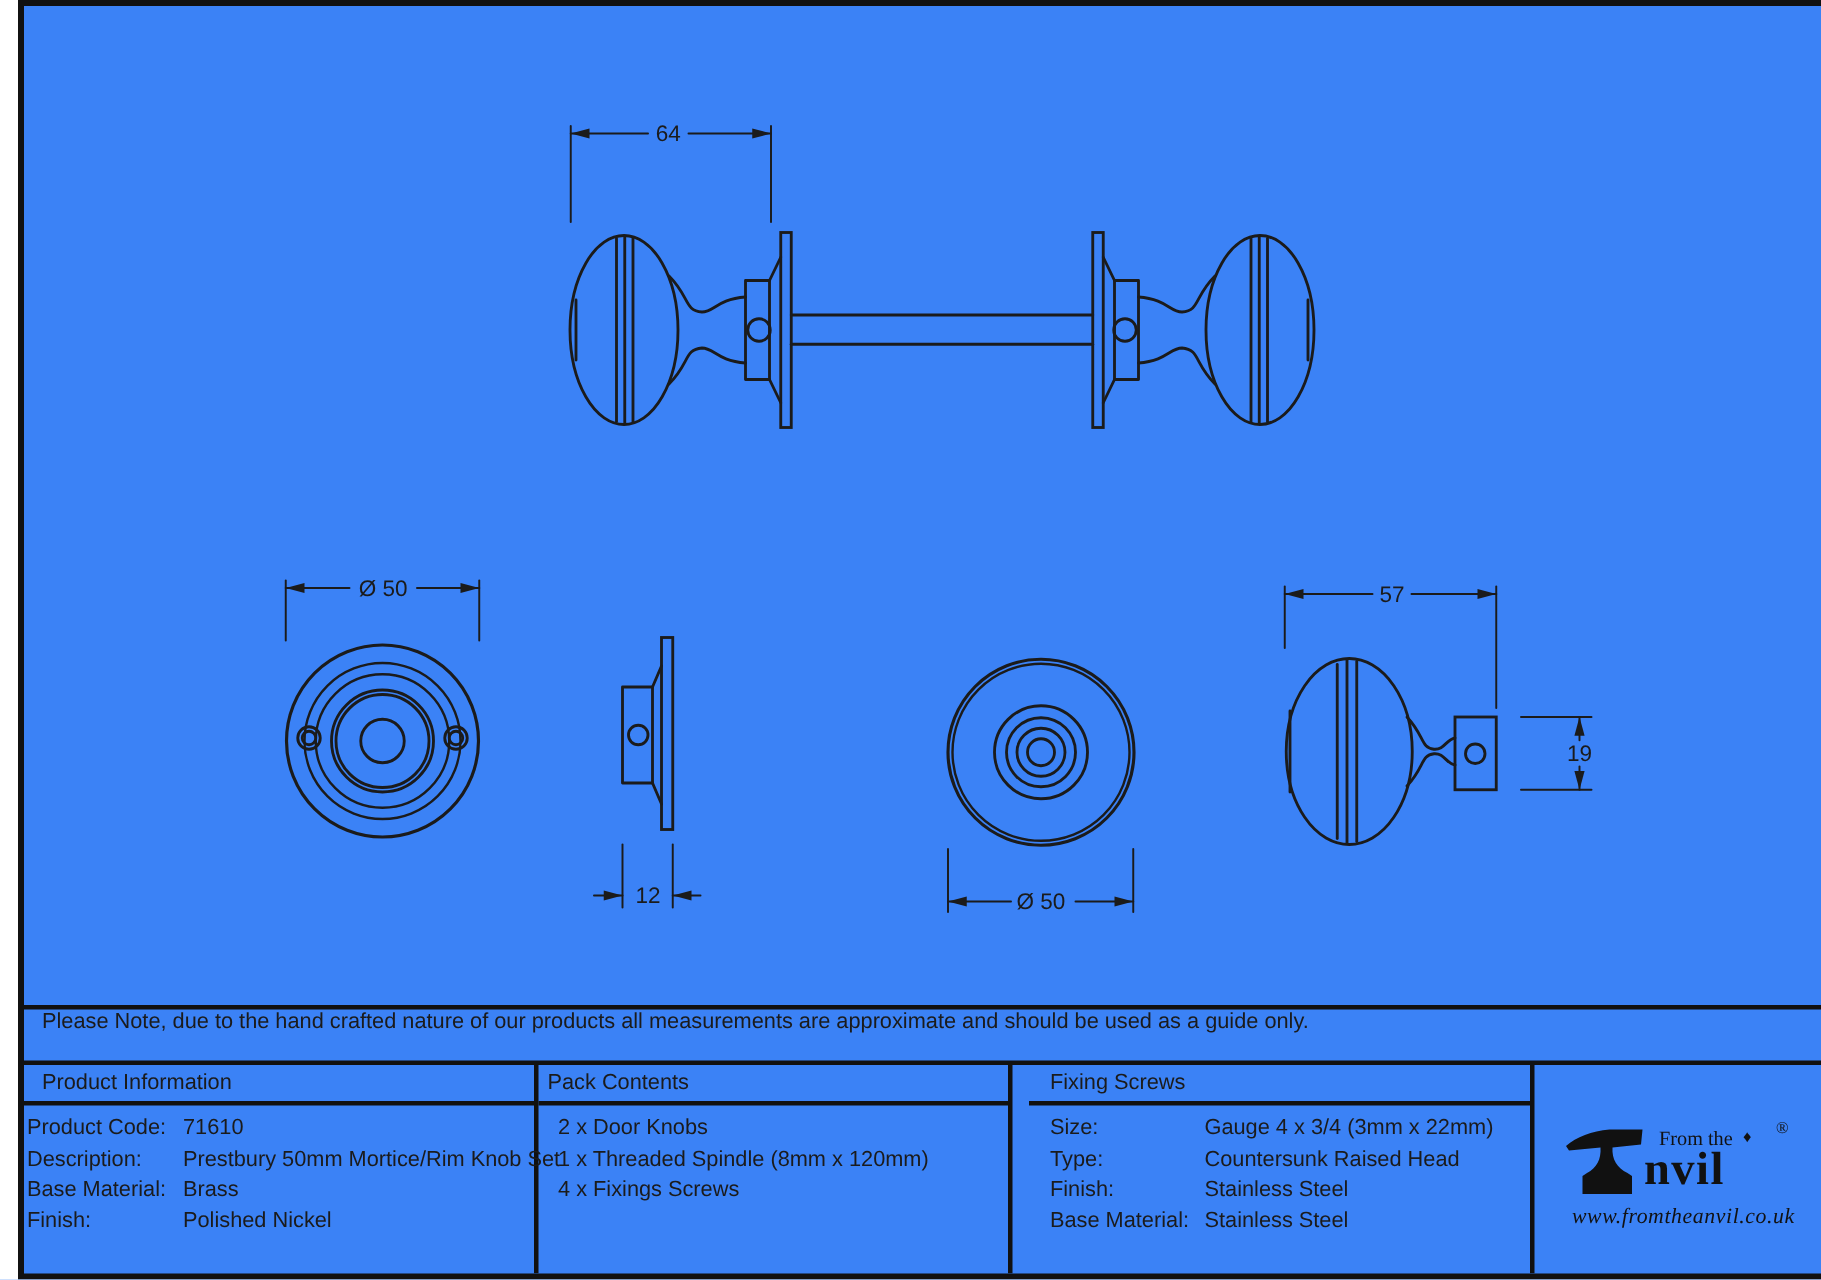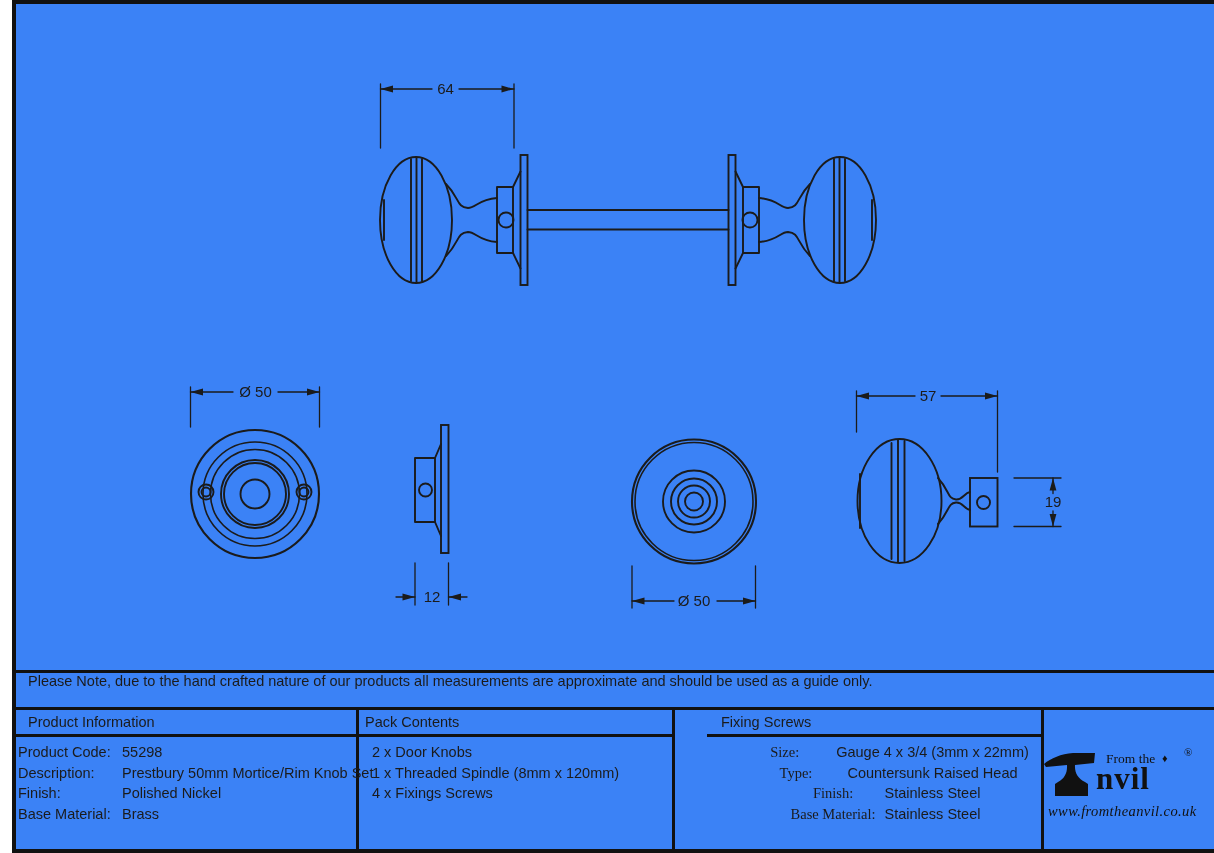--- a/index.html
+++ b/index.html
@@ -19,37 +19,37 @@
     position:absolute;left:0;top:666px;width:1206px;height:40px;
     box-sizing:border-box;border-top:3px solid #111;border-bottom:3px solid #111;
     display:flex;align-items:flex-start;padding-left:12px;
     font-size:14.5px;
   }
   .info-table{position:absolute;left:0;top:706px;width:1206px;height:123px;border-radius:28px;}
   .col{position:absolute;top:0;height:139px;box-sizing:border-box;}
   .col-bordered{border-right:3px solid #111;}
   .col1{left:0;width:343px;}
   .col2{left:343px;width:316px;}
-  .col3{left:691px;width:337px;text-align:center;}
+  .col3{left:670px;width:337px;}
   .col4{left:996px;width:210px;}
   .col-header{
     box-sizing:border-box;height:27px;border-bottom:3px solid #111;
     display:flex;align-items:center;font-size:14.5px;
   }
   .col1 .col-header{padding-left:12px;}
   .col2 .col-header{padding-left:6px;}
   .col3 .col-header{padding-left:14px;}
   .col-body{padding-top:5px;font-size:14.5px;}
   .trow{line-height:20.6px;white-space:nowrap;}
   .col1 .col-body{padding-left:2px;}
   .col2 .col-body{padding-left:13px;}
   .col3 .col-body{padding-left:14px;}
   .lab{display:inline-block;}
   .col1 .lab{width:104px;}
-  .col3 .lab{width:103px;font-family:Liberation Serif, serif;}
+  .col3 .lab{width:103px;}
   
   .logo{position:absolute;inset:0;font-family:"Liberation Serif", serif;color:#111;}
   .anvil-svg{position:absolute;left:31px;top:41px;}
   .brand-name{position:absolute;left:84px;top:45px;font-size:31px;line-height:47px;font-weight:bold;letter-spacing:1px;}
   .brand-prefix{position:absolute;left:94px;top:41px;font-size:13.5px;}
   .brand-diamond{position:absolute;left:150px;top:42px;font-size:11px;}
   .brand-reg{position:absolute;left:172px;top:36px;font-size:11px;}
   .brand-url{position:absolute;left:36px;top:93px;font-size:14.5px;font-style:italic;letter-spacing:0.4px;}
   text.dim{font-family:"Liberation Sans", sans-serif;font-size:15px;fill:#1b1b1b;}
 </style>
@@ -191,30 +191,30 @@
   <div class="note-row">
     <span>Please Note, due to the hand crafted nature of our products all measurements are approximate and should be used as a guide only.</span>
   </div>
 
   <div class="info-table">
 
     <div class="col col1 col-bordered">
       <div class="col-header">Product Information</div>
       <div class="col-body">
         <div class="trow">
-          <span class="lab">Product Code:</span><span>55298</span>
+          <span class="lab">Product Code:</span><span>71610</span>
         </div>
         <div class="trow">
           <span class="lab">Description:</span><span>Prestbury 50mm Mortice/Rim Knob Set</span>
         </div>
         <div class="trow">
+          <span class="lab">Base Material:</span><span>Brass</span>
+        </div>
+        <div class="trow">
           <span class="lab">Finish:</span><span>Polished Nickel</span>
-        </div>
-        <div class="trow">
-          <span class="lab">Base Material:</span><span>Brass</span>
         </div>
       </div>
     </div>
 
     <div class="col col2 col-bordered">
       <div class="col-header">Pack Contents</div>
       <div class="col-body">
         <div class="trow">2 x Door Knobs</div>
         <div class="trow">1 x Threaded Spindle (8mm x 120mm)</div>
         <div class="trow">4 x Fixings Screws</div>

